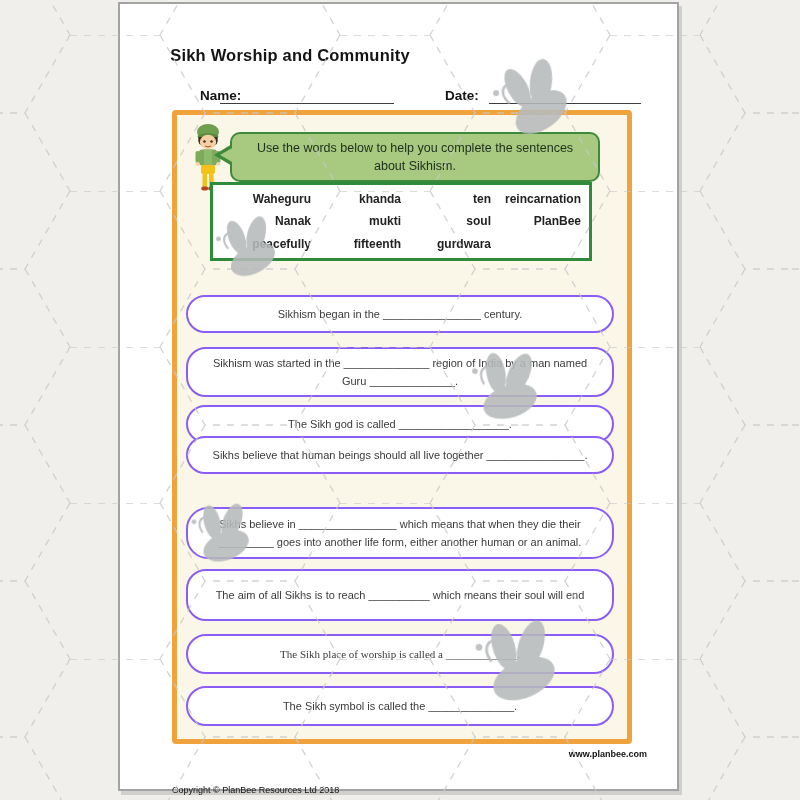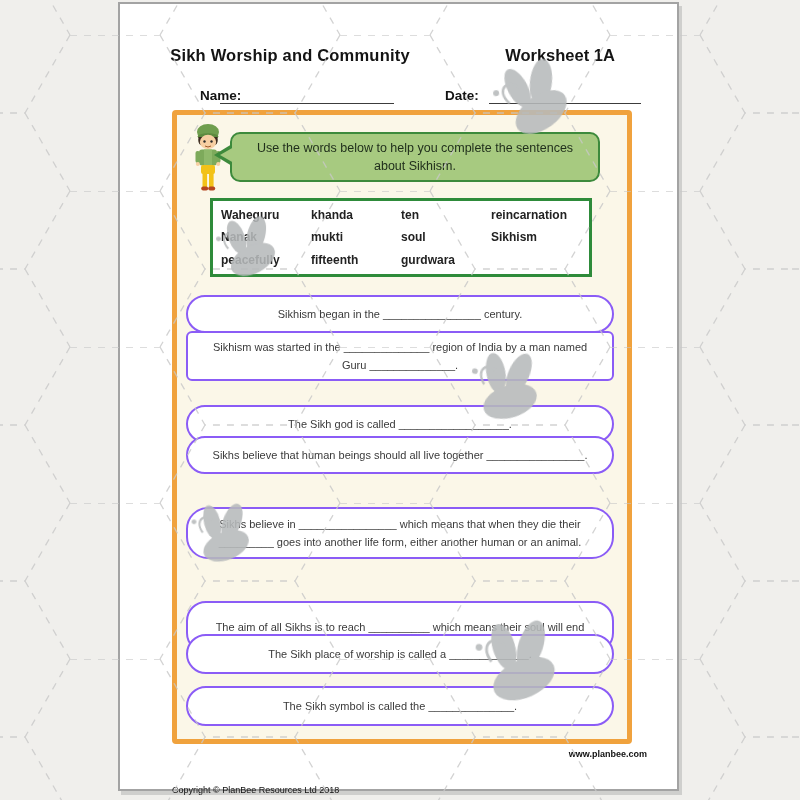--- a/index.html
+++ b/index.html
@@ -24,50 +24,49 @@
   .boy{position:absolute;left:11px;top:7px;width:40px;height:76px;}
   .bubble{position:absolute;left:53px;top:17px;width:370px;height:50px;background:#a7ca80;
           border:2.5px solid #3d8a3c;border-radius:10px;box-sizing:border-box;
           display:flex;flex-direction:column;justify-content:center;text-align:center;
           font-size:12.5px;font-weight:500;color:#21301c;line-height:1.45;}
   .bubble::before{content:"";position:absolute;left:-18px;top:10px;border-style:solid;
                   border-width:11px 18px 11px 0;border-color:transparent #3d8a3c transparent transparent;}
   .bubble::after{content:"";position:absolute;left:-12px;top:13px;border-style:solid;
                  border-width:8px 14px 8px 0;border-color:transparent #a7ca80 transparent transparent;}
   .bline{white-space:nowrap;}
-  .wordbank{position:absolute;left:33px;top:83px;width:382px;height:79px;background:#ffffff;
+  .wordbank{position:absolute;left:33px;top:67px;width:382px;height:79px;background:#ffffff;
             border:3px solid #2e8b3a;box-sizing:border-box;display:grid;
             grid-template-columns:repeat(4,1fr);align-items:center;padding:3px 8px;
-            font-size:12px;font-weight:700;color:#222;text-align:left;}
+            font-size:12px;font-weight:700;color:#222;text-align:right;}
   .sentence{position:absolute;left:9px;width:428px;background:#ffffff;border:2px solid #8b5cf6;
             border-radius:20px;box-sizing:border-box;display:flex;flex-direction:column;
             justify-content:center;text-align:center;font-size:11px;color:#3a3a3a;
             line-height:1.65;padding:0 8px;overflow:hidden;}
   .sline{white-space:nowrap;}
   .sentence:nth-child(1){top:180px;height:38px;}
-  .sentence:nth-child(2){top:216px;height:50px;border-radius:6px;}
+  .sentence:nth-child(2){top:232px;height:50px;}
   .sentence:nth-child(3){top:290px;height:38px;}
   .sentence:nth-child(4){top:321px;height:38px;}
   .sentence:nth-child(5){top:392px;height:52px;border-radius:22px;}
-  .sentence:nth-child(6){top:454px;height:52px;margin-top:32px;}
-  .sentence:nth-child(7){top:519px;height:40px;}
+  .sentence:nth-child(6){top:454px;height:52px;}
+  .sentence:nth-child(7){top:519px;height:40px;font-family:Liberation Serif, serif;}
   .sentence:nth-child(8){top:571px;height:40px;}
   
   .copyright{position:absolute;left:52px;top:781px;font-size:9px;font-weight:400;color:#111;}
   .website{position:absolute;right:30px;top:745px;font-size:9px;font-weight:700;color:#111;}
   
   #watermark{position:absolute;left:0;top:0;z-index:5;pointer-events:none;}
 </style>
 </head>
 <body>
 <div id="canvas">
 
   <div class="sheet">
     <div class="ws-title">Sikh Worship and Community</div>
-    <div class="ws-num">Worksheet 1A</div>
 
     <div class="field-label name-label">Name:</div>
     <div class="field-line name-line"></div>
     <div class="field-label date-label">Date:</div>
     <div class="field-line date-line"></div>
 
     <div class="frame">
 
       <svg class="boy" viewBox="0 0 40 76">
         <ellipse cx="20" cy="10" rx="11" ry="8" fill="#6f9e4e"></ellipse>
@@ -96,21 +95,21 @@
         </div>
 
       <div class="wordbank" id="wordbank">
           <span>Waheguru</span>
           <span>khanda</span>
           <span>ten</span>
           <span>reincarnation</span>
           <span>Nanak</span>
           <span>mukti</span>
           <span>soul</span>
-          <span>Sikhism</span>
+          <span>PlanBee</span>
           <span>peacefully</span>
           <span>fifteenth</span>
           <span>gurdwara</span>
         </div>
 
       <div id="sentences">
           <div class="sentence">
             <div class="sline">Sikhism began in the ________________ century.</div>
           </div>
           <div class="sentence">

